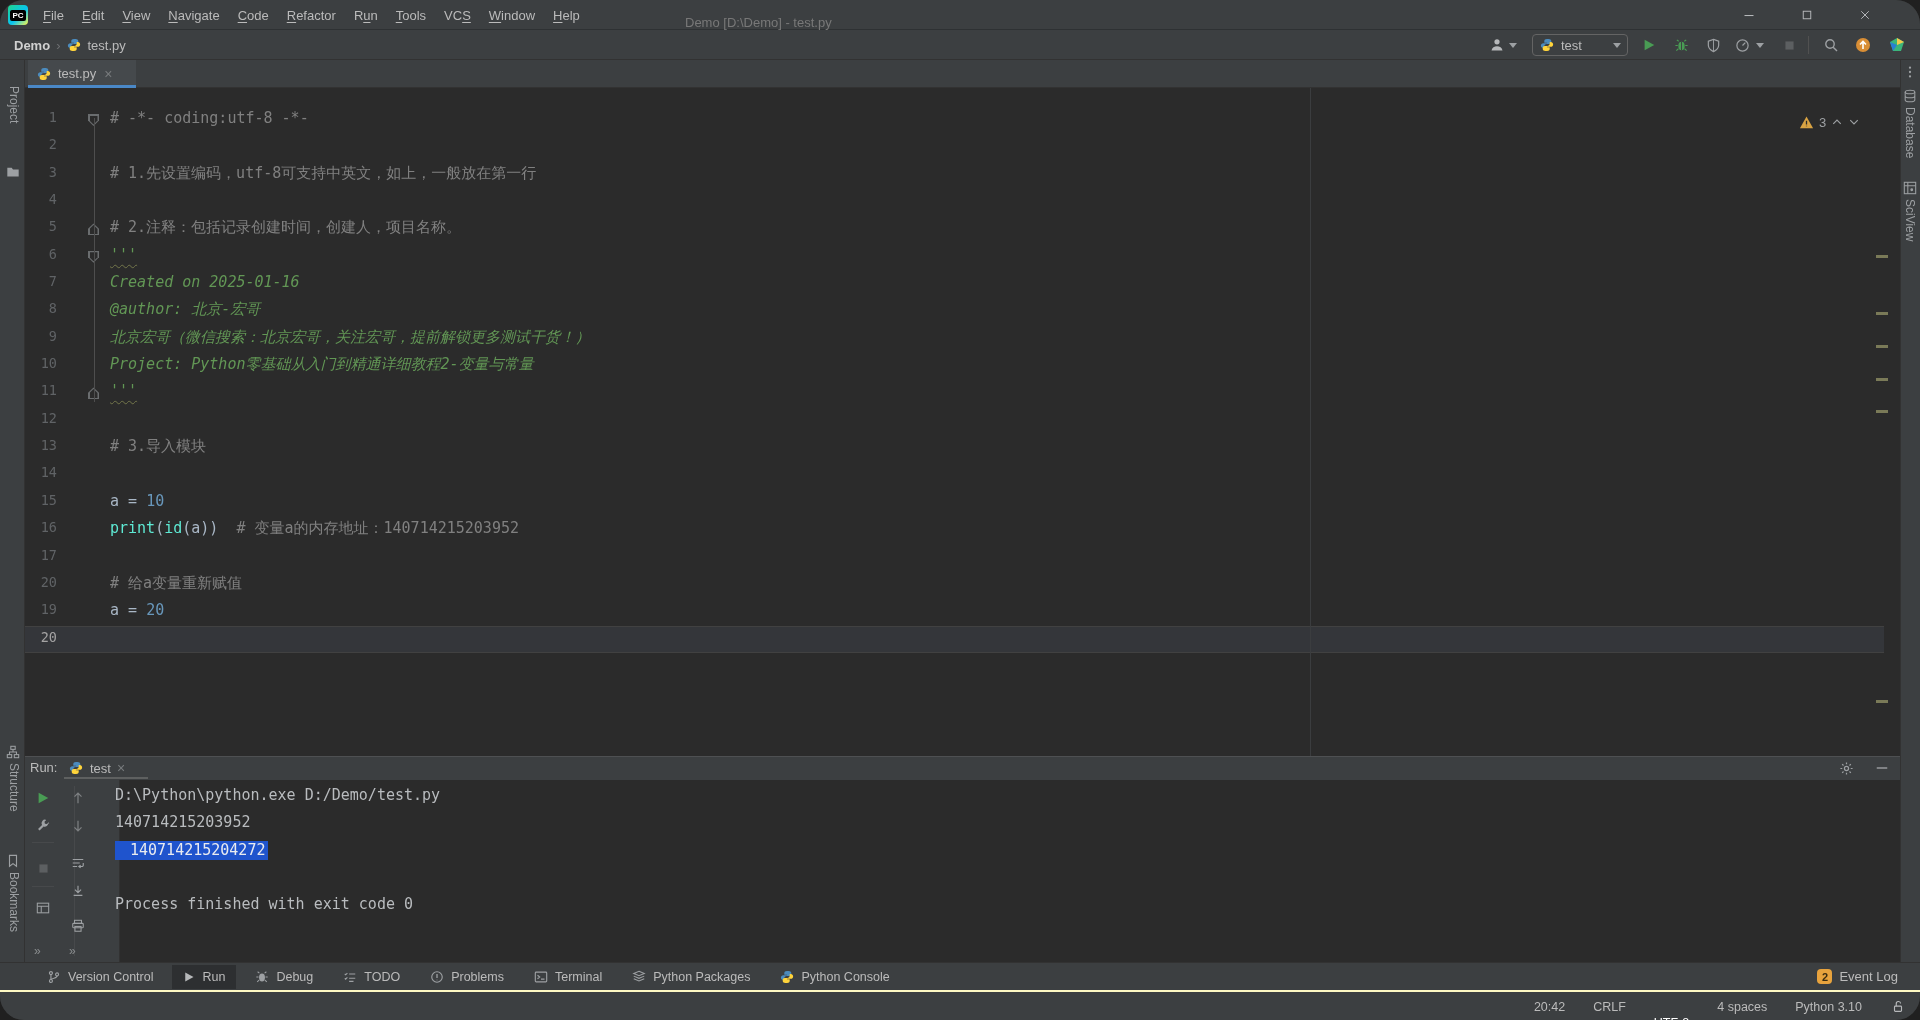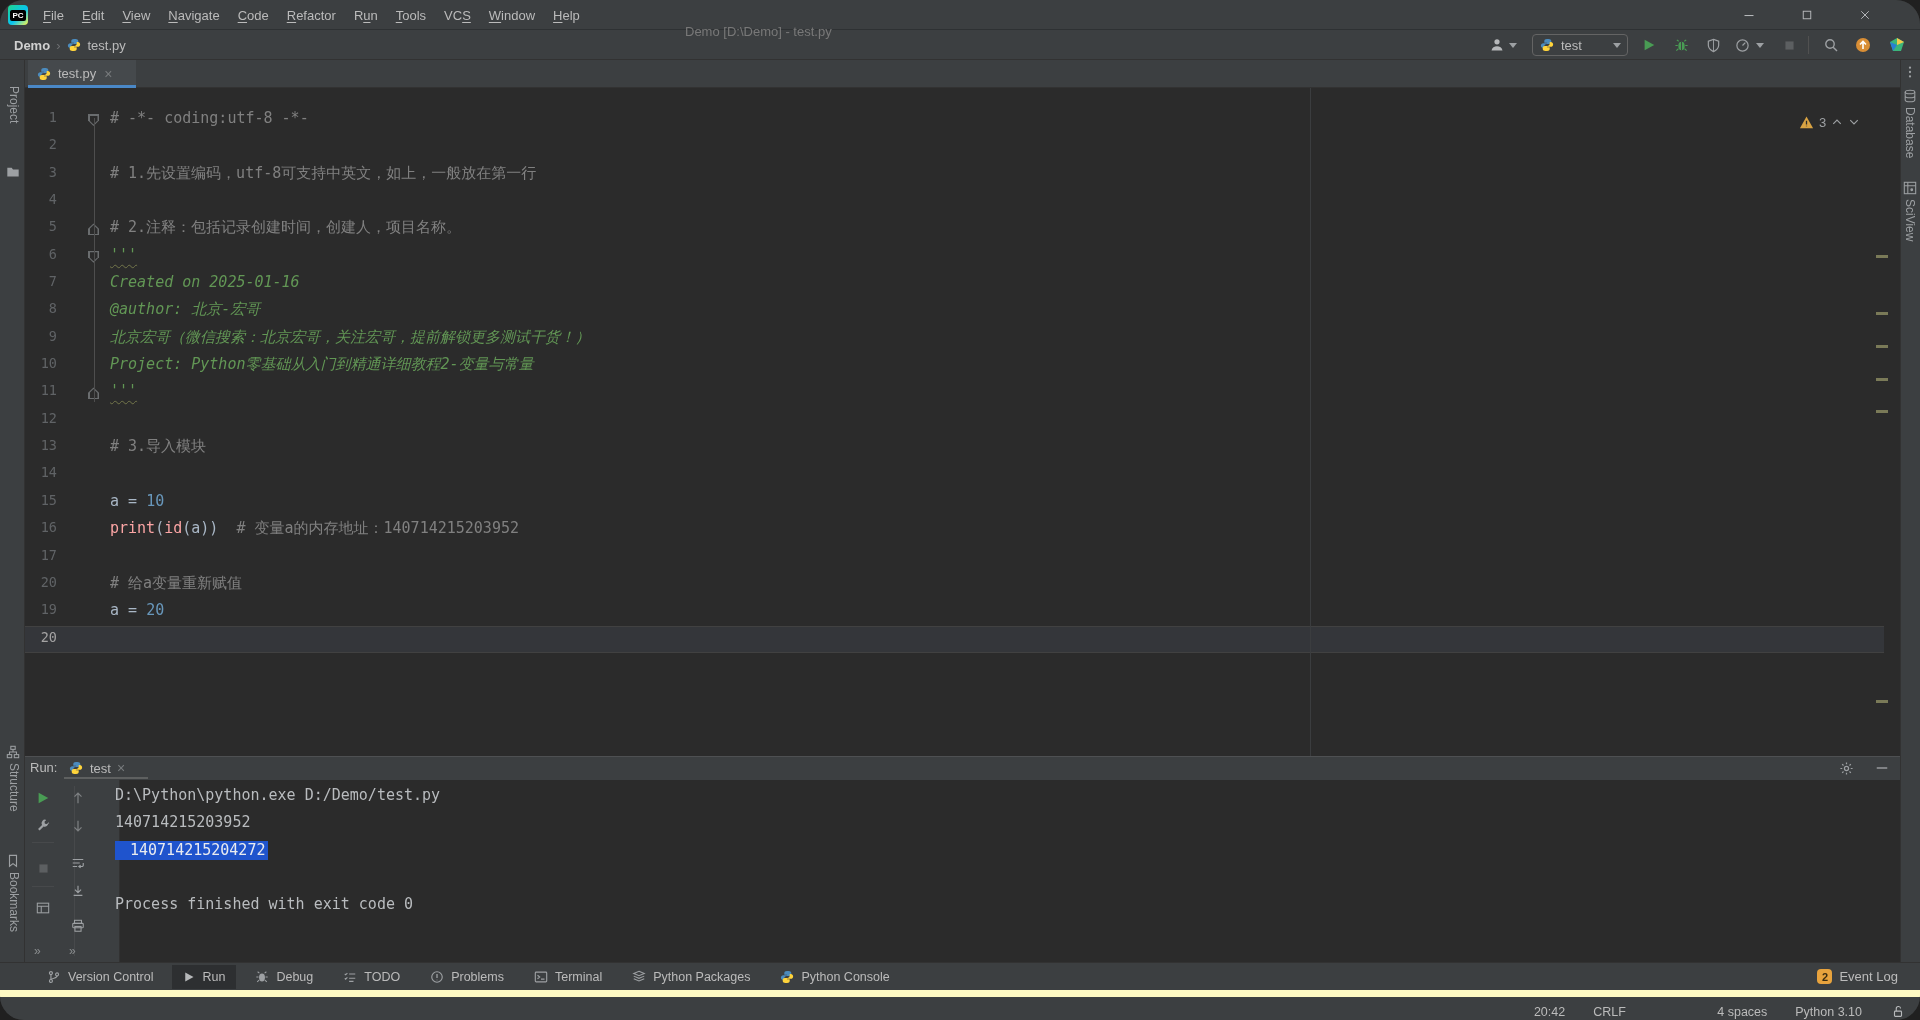--- a/index.html
+++ b/index.html
@@ -12,30 +12,30 @@
   #leftstrip{left:0;top:60px;width:25px;height:902px;background:#3c3f41;border-right:1px solid #323232;box-sizing:border-box;}
   #rightstrip{left:1900px;top:60px;width:20px;height:902px;background:#3c3f41;border-left:1px solid #323232;box-sizing:border-box;}
   #tabbar{left:25px;top:60px;width:1875px;height:28px;background:#3c3f41;border-bottom:1px solid #323232;box-sizing:border-box;}
   #editor{left:25px;top:88px;width:1875px;height:668px;background:#2b2b2b;}
   #gutterbg{left:25px;top:88px;width:82px;height:668px;background:#313335;border-right:1px solid #353739;box-sizing:border-box;}
   #runheader{left:25px;top:756px;width:1875px;height:24px;background:#3c3f41;border-top:1px solid #4e5052;box-sizing:border-box;}
   #runtools{left:25px;top:780px;width:95px;height:182px;background:#3c3f41;border-right:1px solid #323232;box-sizing:border-box;}
   #runtools .colsep{position:absolute;left:49px;top:6px;bottom:6px;width:1px;background:#47494b;}
   #consolebg{left:120px;top:780px;width:1780px;height:182px;background:#2b2b2b;}
   #bottombar{left:0;top:962px;width:1920px;height:28px;background:#3c3f41;border-top:1px solid #323232;box-sizing:border-box;display:flex;align-items:center;}
-  #statusbar{left:0;top:990px;width:1920px;height:30px;background:#3c3f41;border-top:7px solid #fef9c3;box-sizing:border-box;}
+  #statusbar{left:0;top:990px;width:1920px;height:30px;background:#3c3f41;border-top:2px solid #fef9c3;box-sizing:border-box;}
   
   #logo{left:8px;top:5px;width:20px;height:20px;border-radius:4px;
         background:linear-gradient(135deg,#21d789 0%,#07c3f2 55%,#fcf84a 100%);
         display:flex;align-items:center;justify-content:center;}
   #logo b{font-size:8px;color:#1a1a1a;background:#000;color:#fff;padding:1px 2px;border-radius:2px;font-family:"Liberation Sans",sans-serif;}
   #menu{left:34px;top:0;height:30px;display:flex;align-items:center;}
   #menu .mi{padding:0 9px;color:#bbbbbb;cursor:default;}
   #menu .mn{text-decoration:underline;text-underline-offset:2px;}
-  #wintitle{left:685px;top:24px;color:#787878;}
+  #wintitle{left:685px;top:15px;color:#787878;}
   .winbtn{top:0;width:46px;height:30px;display:flex;align-items:center;justify-content:center;color:#b6b8ba;}
   
   .crumb{top:37px;height:16px;display:flex;align-items:center;color:#bbbbbb;}
   .sep{color:#6e7072;margin:0 6px;}
   .toolico{top:34px;width:22px;height:22px;display:flex;align-items:center;justify-content:center;}
   #runcfg{left:1532px;top:34px;width:96px;height:22px;border:1px solid #646464;border-radius:4px;box-sizing:border-box;
           display:flex;align-items:center;padding:0 6px;gap:6px;background:#3c3f41;}
   #runcfg .lbl{color:#bbbbbb;flex:1;}
   .dd{width:0;height:0;border-left:4px solid transparent;border-right:4px solid transparent;border-top:5px solid #9da0a3;}
   .vsep{top:36px;width:1px;height:18px;background:#515151;}
@@ -47,21 +47,21 @@
   #code{left:25px;top:88px;width:1875px;height:668px;padding-top:18px;box-sizing:border-box;}
   .line{position:relative;height:27.35px;font-family:"DejaVu Sans Mono","Liberation Mono",monospace;font-size:15px;}
   .line .lnum{position:absolute;left:0;top:3px;width:32px;text-align:right;color:#606366;font-size:13.5px;}
   .line .code{position:absolute;left:85px;top:3px;white-space:pre;}
   .line.caret{background:#34363a;box-shadow:inset 0 1px 0 #414141,inset 0 -1px 0 #414141;width:calc(100% - 16px);}
   .line.caret .lnum{color:#a4a3a3;}
   .tk.cm{color:#808080;}
   .tk.doc{color:#629755;font-style:italic;}
   .tk.pl{color:#a9b7c6;}
   .tk.num{color:#6897bb;}
-  .tk.fn{color:#fca5a5;}
+  .tk.fn{color:#5eead4;}
   .tk.wavy{text-decoration:underline;text-decoration-style:wavy;text-decoration-color:#72754a;text-decoration-thickness:1px;text-underline-offset:4px;}
   .fold{position:absolute;left:63px;top:8px;width:11px;height:12px;}
   .fold .o{position:absolute;inset:0;background:#6a6d6f;}
   .fold .i{position:absolute;inset:1.5px;background:#2b2b2b;}
   .fold.down .o,.fold.down .i{clip-path:polygon(0 0,100% 0,100% 55%,50% 100%,0 55%);}
   .fold.up .o,.fold.up .i{clip-path:polygon(50% 0,100% 45%,100% 100%,0 100%,0 45%);}
   #foldline{left:94px;top:118px;width:1px;height:284px;background:#4e4e4e;}
   #wrapguide{left:1310px;top:88px;width:1px;height:668px;background:#3b3d3f;}
   #inspect{left:1798px;top:112px;height:20px;display:flex;align-items:center;gap:5px;color:#9da0a3;}
   .stripe{left:1876px;width:12px;height:3px;background:#7a7a58;}

